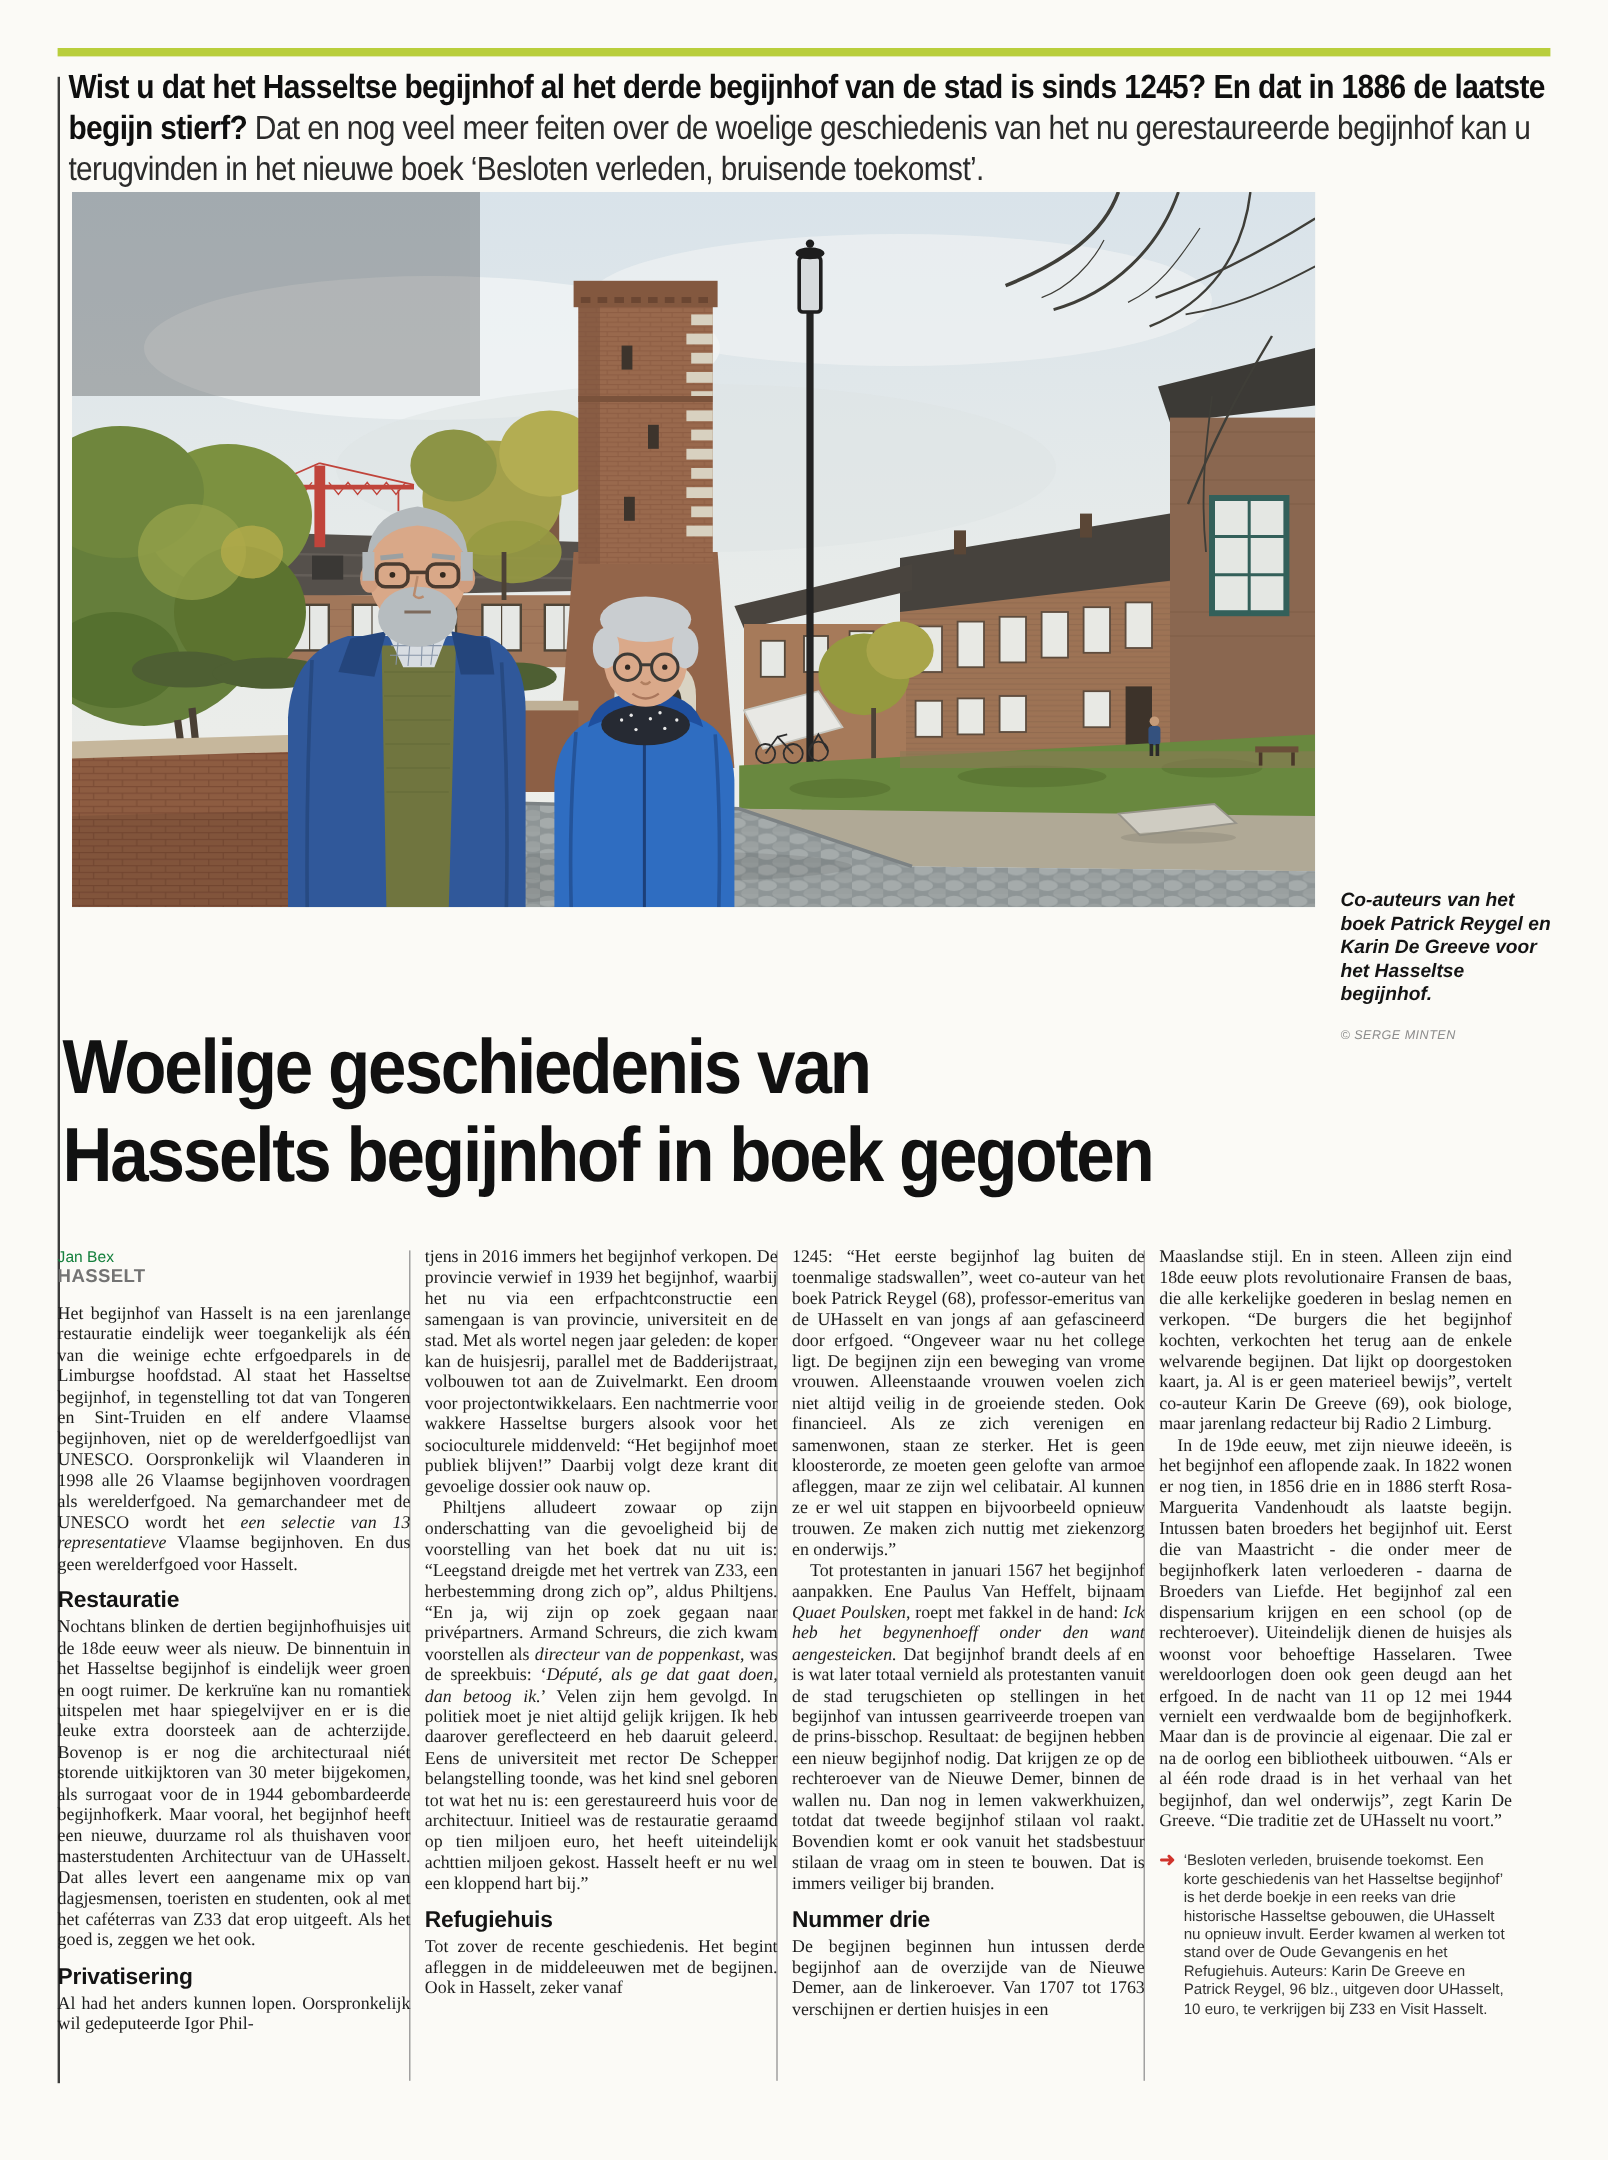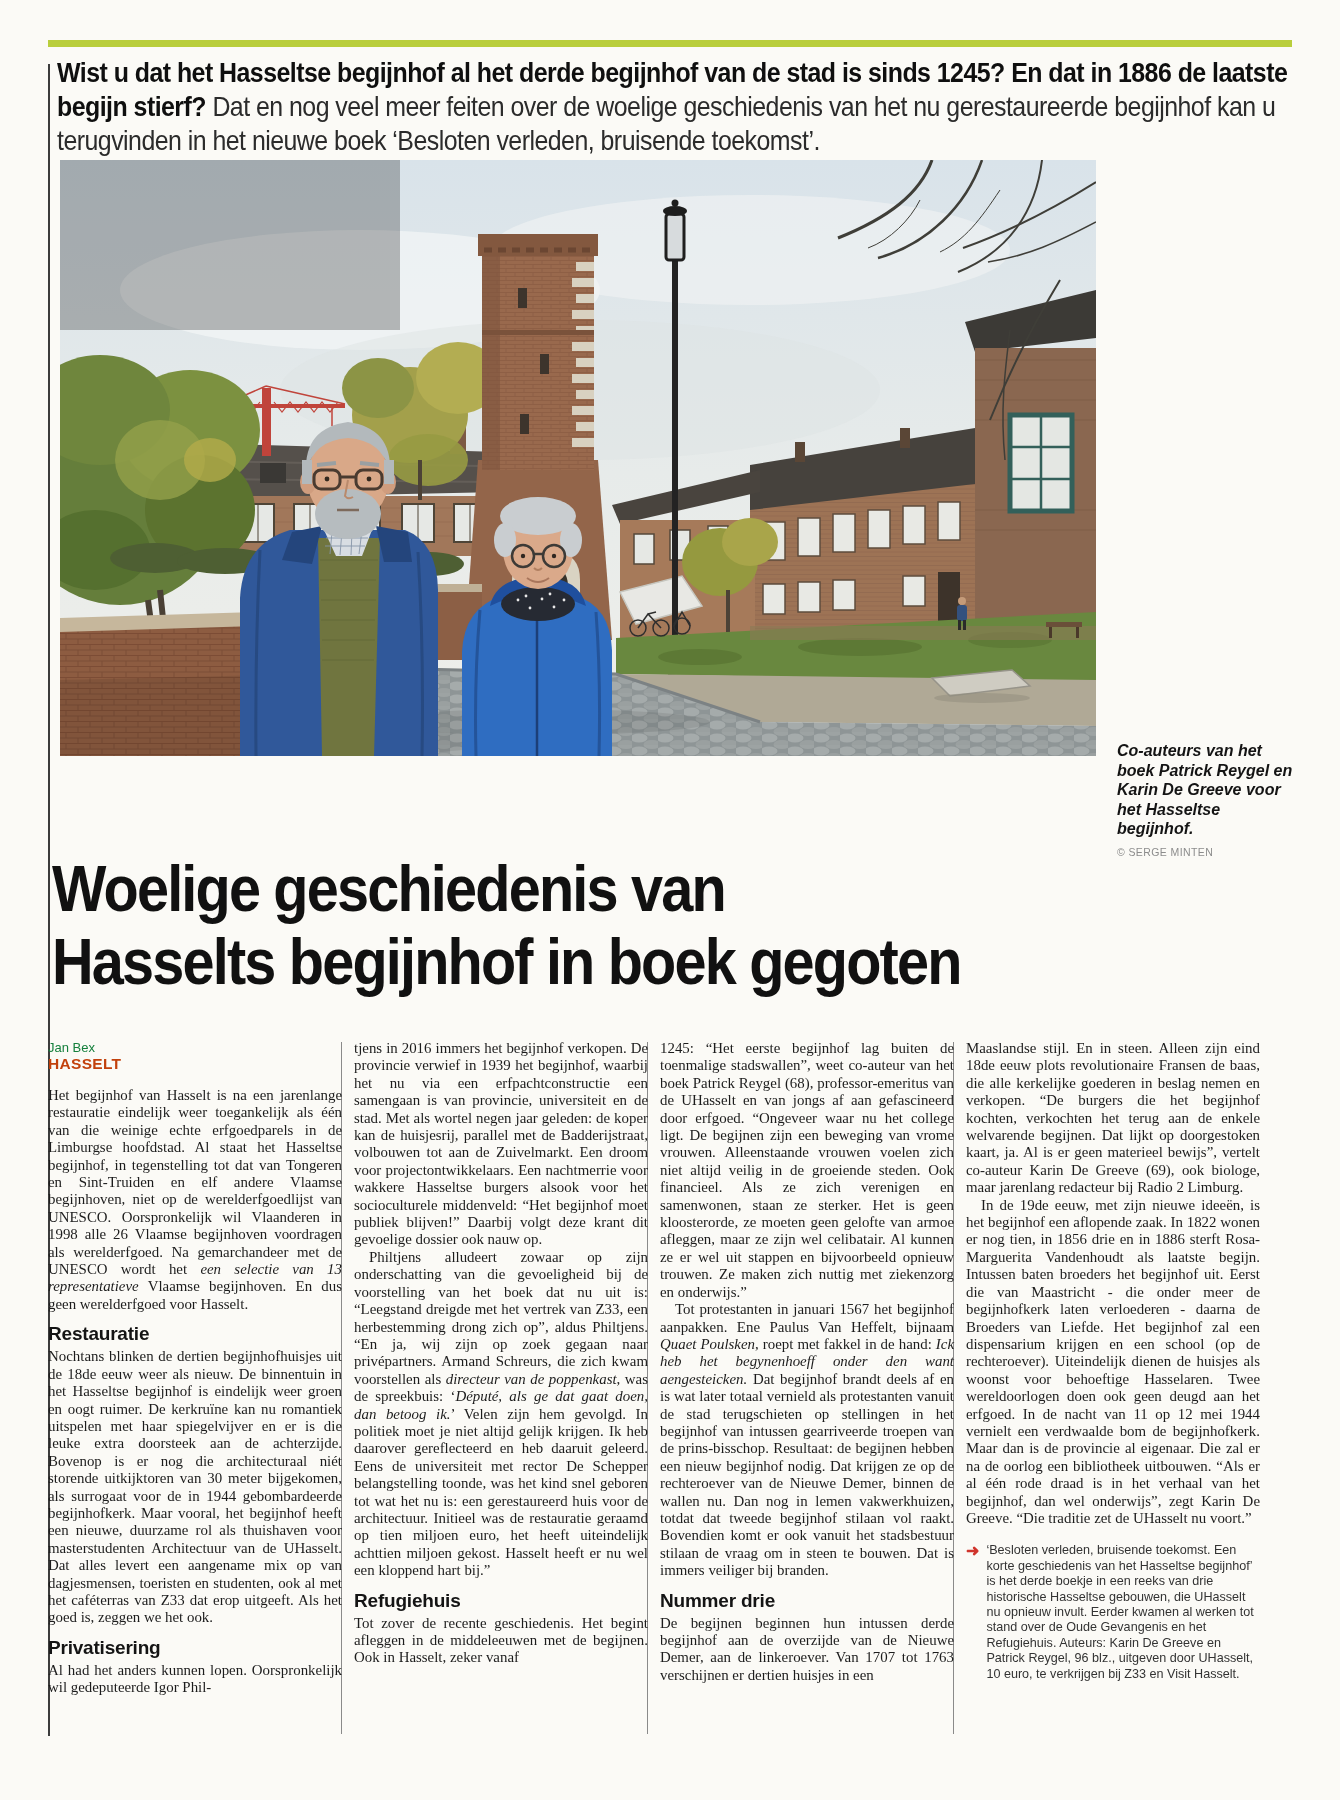--- a/index.html
+++ b/index.html
@@ -13,38 +13,38 @@
            font-family:"Liberation Sans", sans-serif; font-size:28px; line-height:34px;
            letter-spacing:-0.6px; color:#2b2b2b; font-weight:400;
            transform:scaleX(0.89); transform-origin:0 0; }
   .intro strong { font-weight:700; color:#0f0f0f; }
 
   .photo { position:absolute; left:60px; top:160px; width:1036px; height:596px; margin:0; overflow:hidden; background:#dfe6ea; }
   .photo svg { display:block; width:100%; height:100%; }
 
   .caption { position:absolute; left:1117px; top:741px; width:178px; font-family:"Liberation Sans", sans-serif; }
   .cap-text { display:block; font-size:16px; line-height:19.5px; font-weight:700; font-style:italic; color:#141414; }
-  .cap-credit { display:block; margin-top:7px; font-size:10.5px; color:#8c8c8c; letter-spacing:.4px; }
+  .cap-credit { display:block; margin-top:18px; font-size:10.5px; color:#8c8c8c; letter-spacing:.4px;font-style:italic; }
 
   .headline { position:absolute; left:52px; top:853px; margin:0; width:1400px;
               font-family:"Liberation Sans", sans-serif; font-weight:700; font-size:64px;
               line-height:73px; letter-spacing:-2px; color:#111;
               transform:scaleX(0.9); transform-origin:0 0; }
   .headline span { display:block; }
 
   .colrule { position:absolute; top:1042px; height:692px; width:1px; background:#8a8a8a; }
   .r1 { left:341px; } .r2 { left:647px; } .r3 { left:953px; }
 
   .col { position:absolute; top:1040px; width:294px; font-size:14.9px; line-height:17.4px;
          text-align:justify; color:#1c1c1c; }
   .c1 { left:48px; } .c2 { left:354px; } .c3 { left:660px; } .c4 { left:966px; }
 
   .byline { font-family:"Liberation Sans", sans-serif; margin-bottom:14px; text-align:left; }
   .by-author { display:block; font-size:13px; color:#15803d; line-height:15px; }
-  .by-city   { display:block; font-size:15.5px; font-weight:700; color:#c2410c; line-height:18px; letter-spacing:.3px; }
+  .by-city   { display:block; font-size:15.5px; font-weight:700; color:#737373; line-height:18px; letter-spacing:.3px; }
 
   .col p { margin:0; }
   p.ind { text-indent:15px; }
   .col h2 { font-family:"Liberation Sans", sans-serif; font-size:19px; line-height:22px;
             margin:10px 0 3px; color:#141414; letter-spacing:-0.2px; text-align:left; }
   .it { font-style:italic; }
 
   .booknote { display:flex; gap:7px; margin-top:16px; font-family:"Liberation Sans", sans-serif;
               font-size:12.6px; line-height:15.4px; color:#333; text-align:left; }
   .arrow { color:#d0342c; font-weight:700; font-size:16px; line-height:15px; flex:0 0 auto; }

